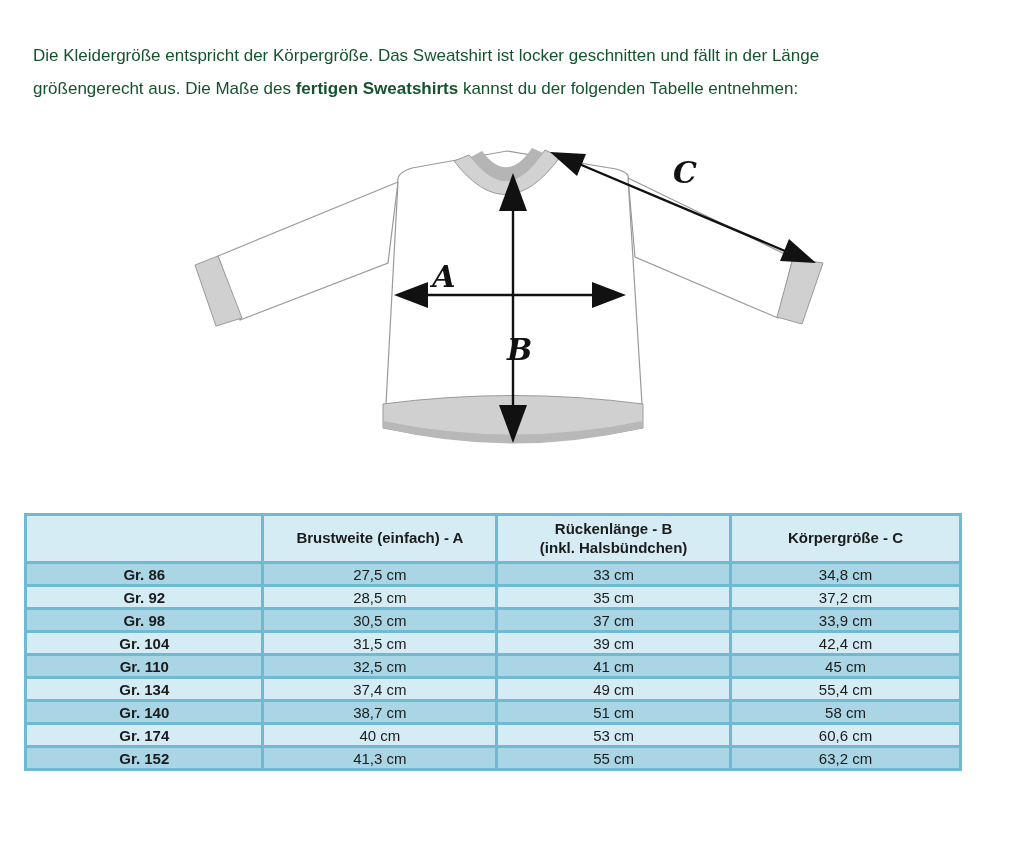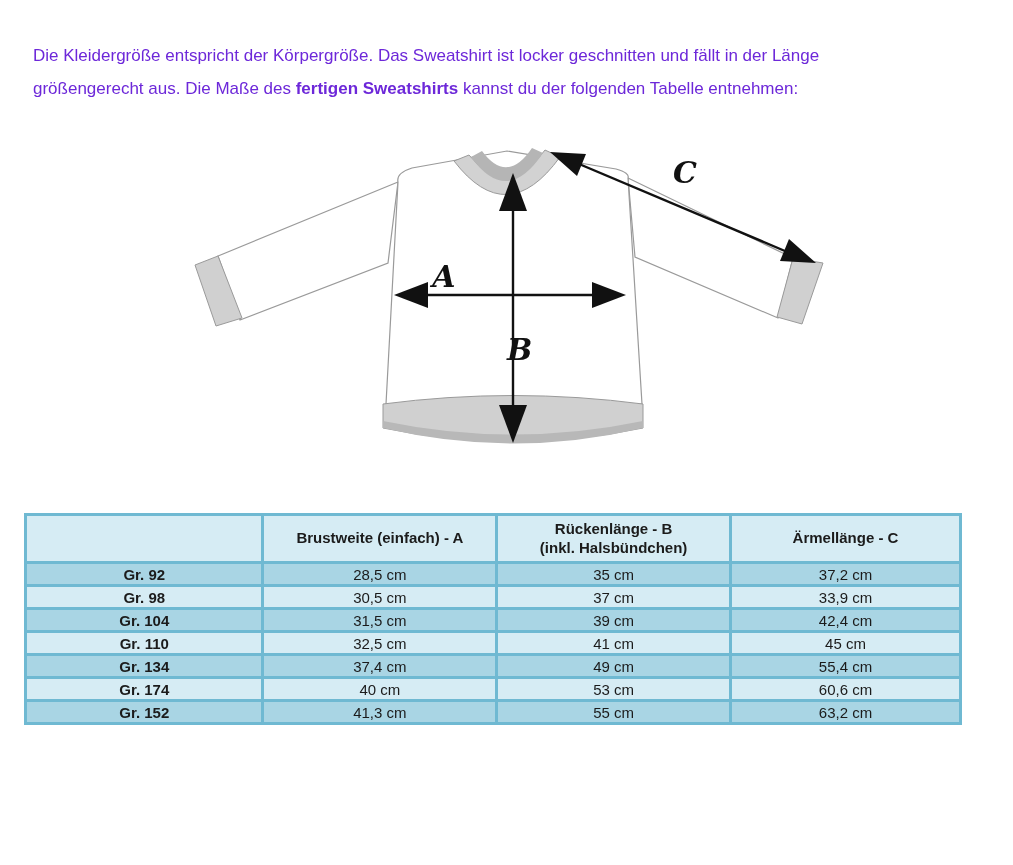--- a/index.html
+++ b/index.html
@@ -17,21 +17,21 @@
     color:#1f1f1f;
     position:relative;
     overflow:hidden;
   }
   .intro{
     position:absolute;
     left:33px;top:22px;
     width:950px;
     font-size:17px;
     line-height:33px;
-    color:#6d28d9;
+    color:#14532d;
   }
   .intro b{font-weight:bold;}
   .diagram{
     position:absolute;
     left:180px;top:115px;
     width:660px;height:350px;
   }
   .diagram svg{display:block;width:100%;height:100%;}
   .measure-label{
     font-family:"DejaVu Serif", serif;
@@ -127,24 +127,30 @@
       <col class="c1">
       <col class="c2">
       <col class="c3">
     </colgroup>
   <thead>
     <tr>
       <th></th>
       <th>Brustweite (einfach) - A</th>
       <th>Rückenlänge - B
 (inkl. Halsbündchen)</th>
-      <th>Ärmellänge - C</th>
+      <th>Körpergröße - C</th>
     </tr>
   </thead>
   <tbody>
+      <tr>
+        <th scope="row">Gr. 86</th>
+        <td>27,5 cm</td>
+        <td>33 cm</td>
+        <td>34,8 cm</td>
+      </tr>
       <tr>
         <th scope="row">Gr. 92</th>
         <td>28,5 cm</td>
         <td>35 cm</td>
         <td>37,2 cm</td>
       </tr>
       <tr>
         <th scope="row">Gr. 98</th>
         <td>30,5 cm</td>
         <td>37 cm</td>
@@ -162,20 +168,26 @@
         <td>41 cm</td>
         <td>45 cm</td>
       </tr>
       <tr>
         <th scope="row">Gr. 134</th>
         <td>37,4 cm</td>
         <td>49 cm</td>
         <td>55,4 cm</td>
       </tr>
       <tr>
+        <th scope="row">Gr. 140</th>
+        <td>38,7 cm</td>
+        <td>51 cm</td>
+        <td>58 cm</td>
+      </tr>
+      <tr>
         <th scope="row">Gr. 174</th>
         <td>40 cm</td>
         <td>53 cm</td>
         <td>60,6 cm</td>
       </tr>
       <tr>
         <th scope="row">Gr. 152</th>
         <td>41,3 cm</td>
         <td>55 cm</td>
         <td>63,2 cm</td>

